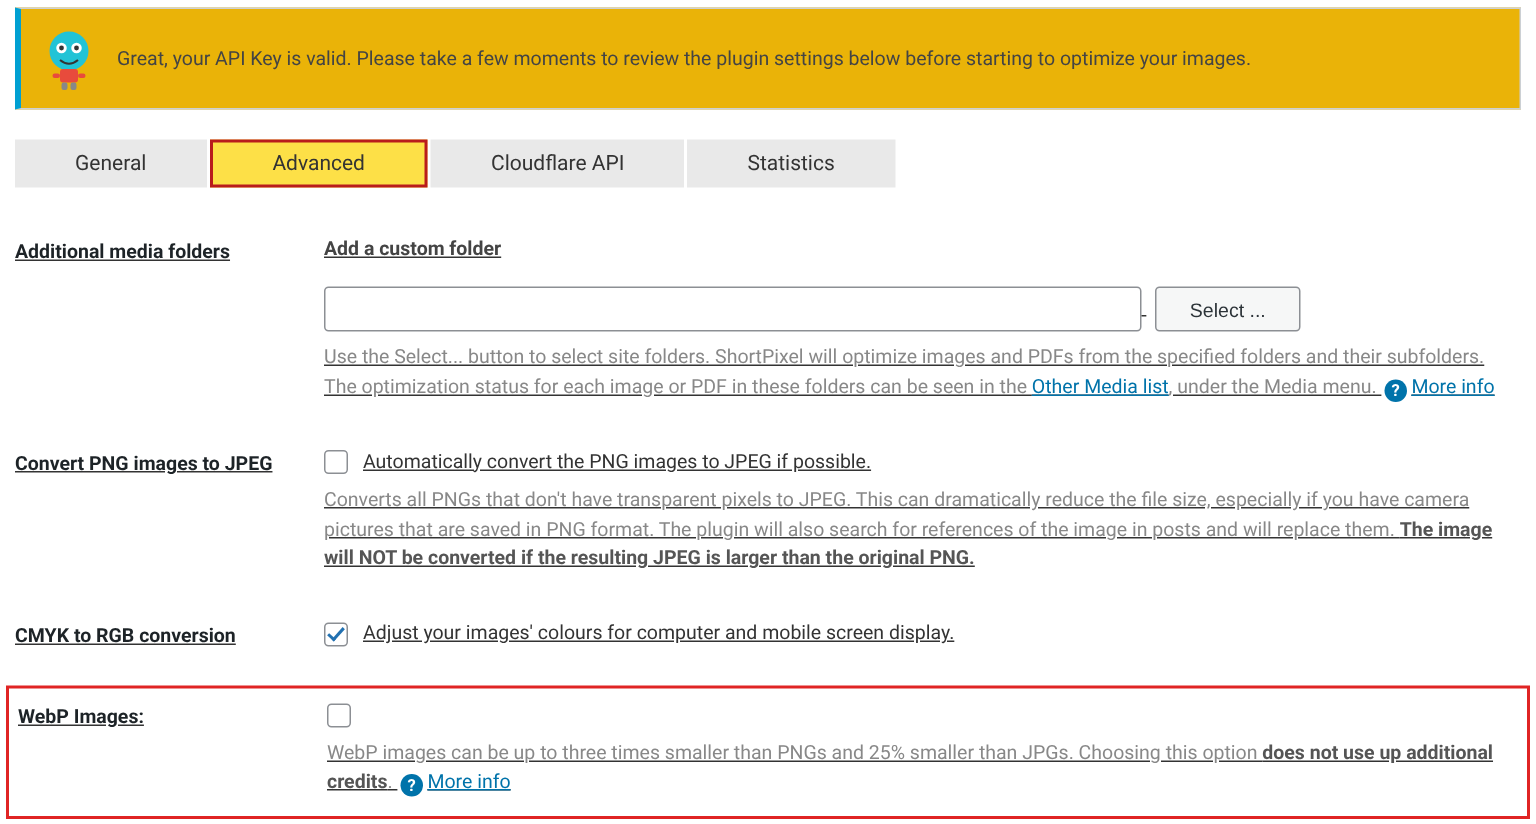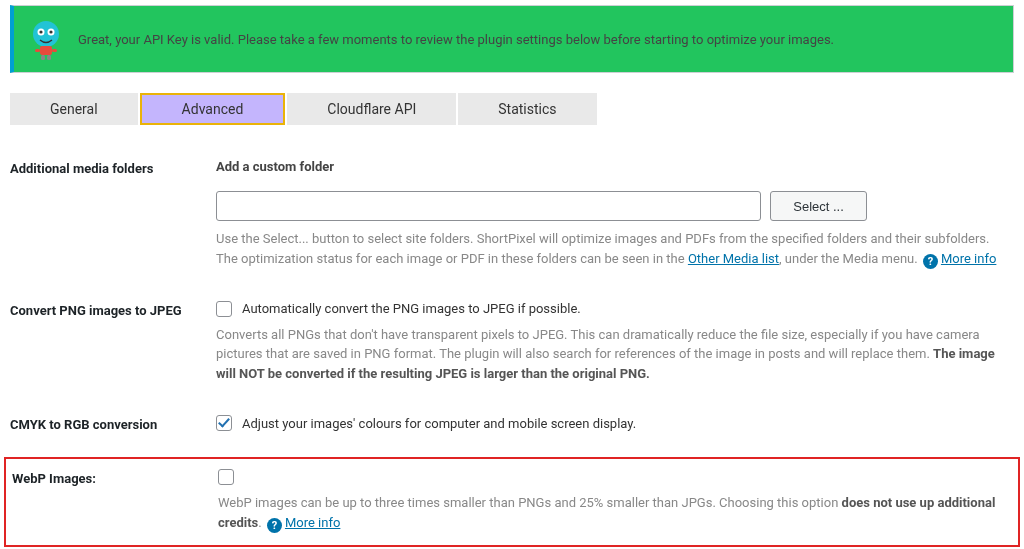--- a/index.html
+++ b/index.html
@@ -7,21 +7,21 @@
     font-family: -apple-system, BlinkMacSystemFont, "Segoe UI", Roboto, Helvetica, Arial, sans-serif;
     font-size: 13px;
     color: #333;
     background: #fff;
     width: 1024px;
     position: relative;
   }
   .notice {
     border: 1px solid #ccd0d4;
     border-left: 4px solid #00a0d2;
-    background: #22c55e;
+    background: #eab308;
     padding: 12px 14px;
     margin: 5px 10px 20px 10px;
     display: flex;
     align-items: center;
   }
   .notice .robot-icon {
     width: 36px; height: 42px;
     margin-right: 14px;
     flex-shrink: 0;
   }
@@ -34,31 +34,32 @@
   .tab {
     padding: 8px 40px;
     font-size: 14px;
     color: #333;
     background: #e9e9e9;
     margin-right: 2px;
     cursor: pointer;
     user-select: none;
   }
   .tab.active {
-    background: #c4b5fd;
-    border: 2px solid #eab308;
+    background: #fde047;
+    border: 2px solid #b91c1c;
     position: relative;
     padding: 6px 40px;
   }
   .settings {
     margin: 0 10px;
   }
   .row {
     display: flex;
     padding: 10px 0 22px 0;
+    text-decoration: underline;
   }
   .row-highlight {
     border: 2px solid #e02424;
     padding: 10px 6px 12px 6px;
     margin: 0 -6px 22px -6px;
   }
   .row-label {
     width: 206px;
     flex-shrink: 0;
     font-weight: 700;

